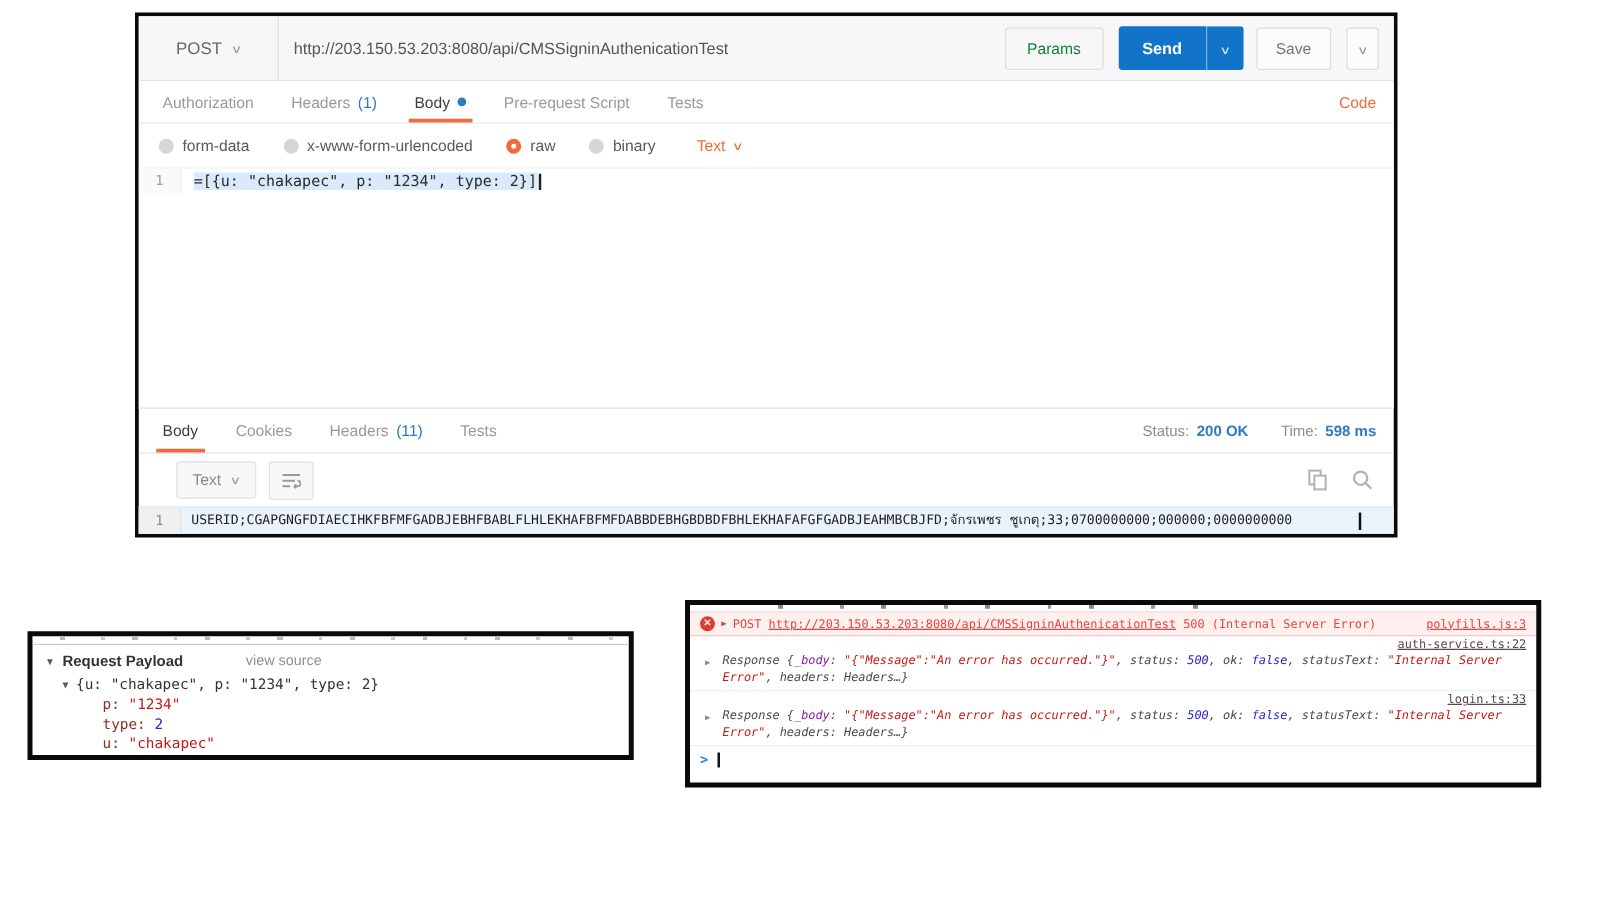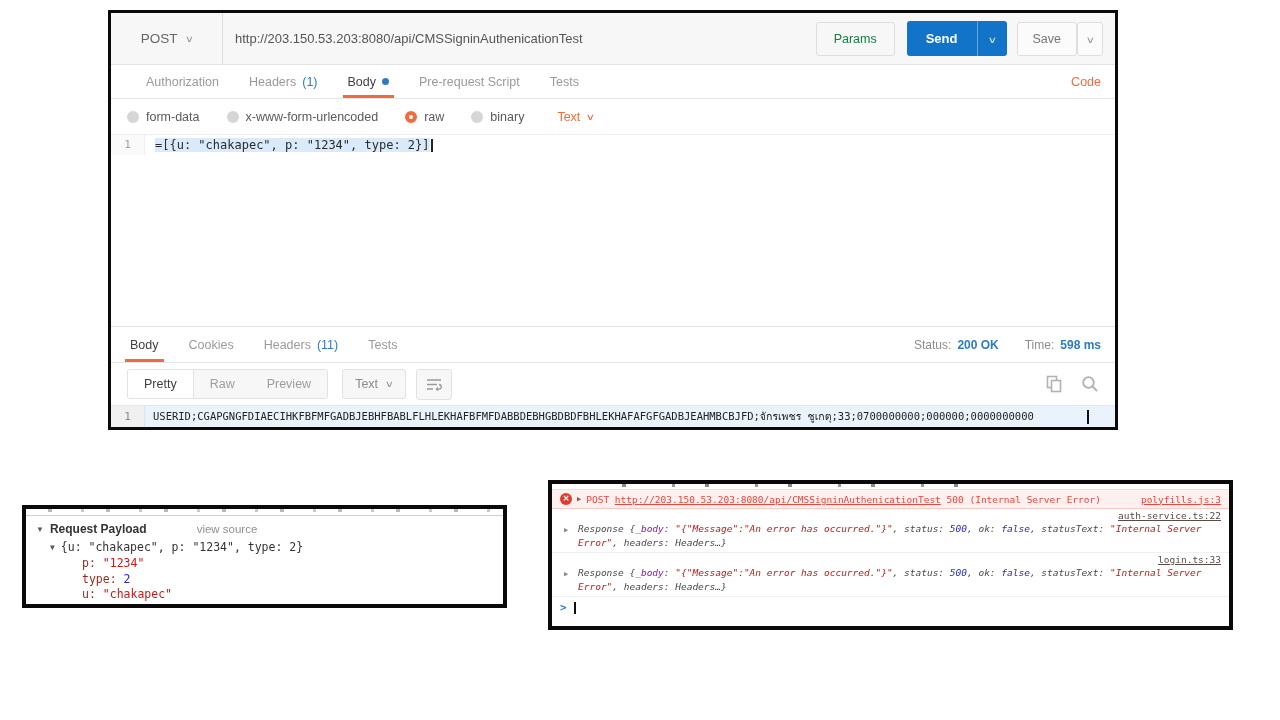--- a/index.html
+++ b/index.html
@@ -19,27 +19,27 @@
               white-space:nowrap; overflow:hidden; }
   .btn { font-family:inherit; cursor:pointer; border-radius:3px; }
   .params-btn { background:#f7f7f7; border:1px solid #dedede; color:#15803d;
                 font-size:12.5px; padding:9px 17px; margin-right:12px; }
   .send-group { display:flex; margin-right:10px; }
   .send-main { background:#1274c8; border:none; color:#fff; font-weight:bold; font-size:13px;
                padding:10px 19px; border-radius:3px 0 0 3px; }
   .send-chev { background:#1274c8; border:none; border-left:1px solid rgba(255,255,255,.35);
                color:#cfe2f5; width:30px; border-radius:0 3px 3px 0; }
   .send-chev .chev { color:#cfe2f5; }
-  .save-group { display:flex; gap:0; }
+  .save-group { display:flex; gap:12px; }
   .save-main { background:#fbfbfb; border:1px solid #dedede; color:#777; font-size:12.5px;
                padding:9px 15px; }
   .save-chev { background:#fbfbfb; border:1px solid #dedede; width:26px; }
 
   .req-tabs { height:34px; background:#fff; border-bottom:1px solid #e6e6e6;
-              display:flex; align-items:stretch; padding-left:20px; flex:none; }
+              display:flex; align-items:stretch; padding-left:4px; flex:none; }
   .tab { padding:0 15px; display:flex; align-items:center; gap:6px; font-size:12.5px;
          color:#9a9a9a; cursor:pointer; position:relative; white-space:nowrap; }
   .tab.active { color:#404040; }
   .tab.active::after { content:""; position:absolute; left:10px; right:10px; bottom:0;
                        height:3px; background:#f26b3a; }
   .tab .count { color:#2d7bc0; }
   .tab .dot { width:7px; height:7px; border-radius:50%; background:#2d7bc0; }
   .code-link { margin-left:auto; align-self:center; padding-right:14px; color:#f26b3a;
                font-size:12.5px; cursor:pointer; }
 
@@ -239,25 +239,20 @@
       <div class="status-wrap">
         <span class="stat-label">Status:</span>
         <span class="stat-val">200 OK</span>
         <span class="stat-gap"></span>
         <span class="stat-label">Time:</span>
         <span class="stat-val">598 ms</span>
       </div>
     </div>
 
     <div class="pretty-row">
-      <div class="view-group">
-          <div class="view-btn active">Pretty</div>
-          <div class="view-btn">Raw</div>
-          <div class="view-btn">Preview</div>
-        </div>
       <div class="fmt-btn">
         <span>Text</span>
         <span class="chev">∨</span>
       </div>
       <div class="wrap-btn">
         <svg width="16" height="13" viewBox="0 0 16 13">
           <path d="M1 2 h14 M1 6.5 h10 M1 11 h6" stroke="#9a9a9a" stroke-width="1.6" fill="none"></path>
           <path d="M13 6.5 a2.3 2.3 0 0 1 0 4.6 h-2 M12 9.4 l-1.6 1.7 1.6 1.7" stroke="#9a9a9a" stroke-width="1.3" fill="none"></path>
         </svg>
       </div>

